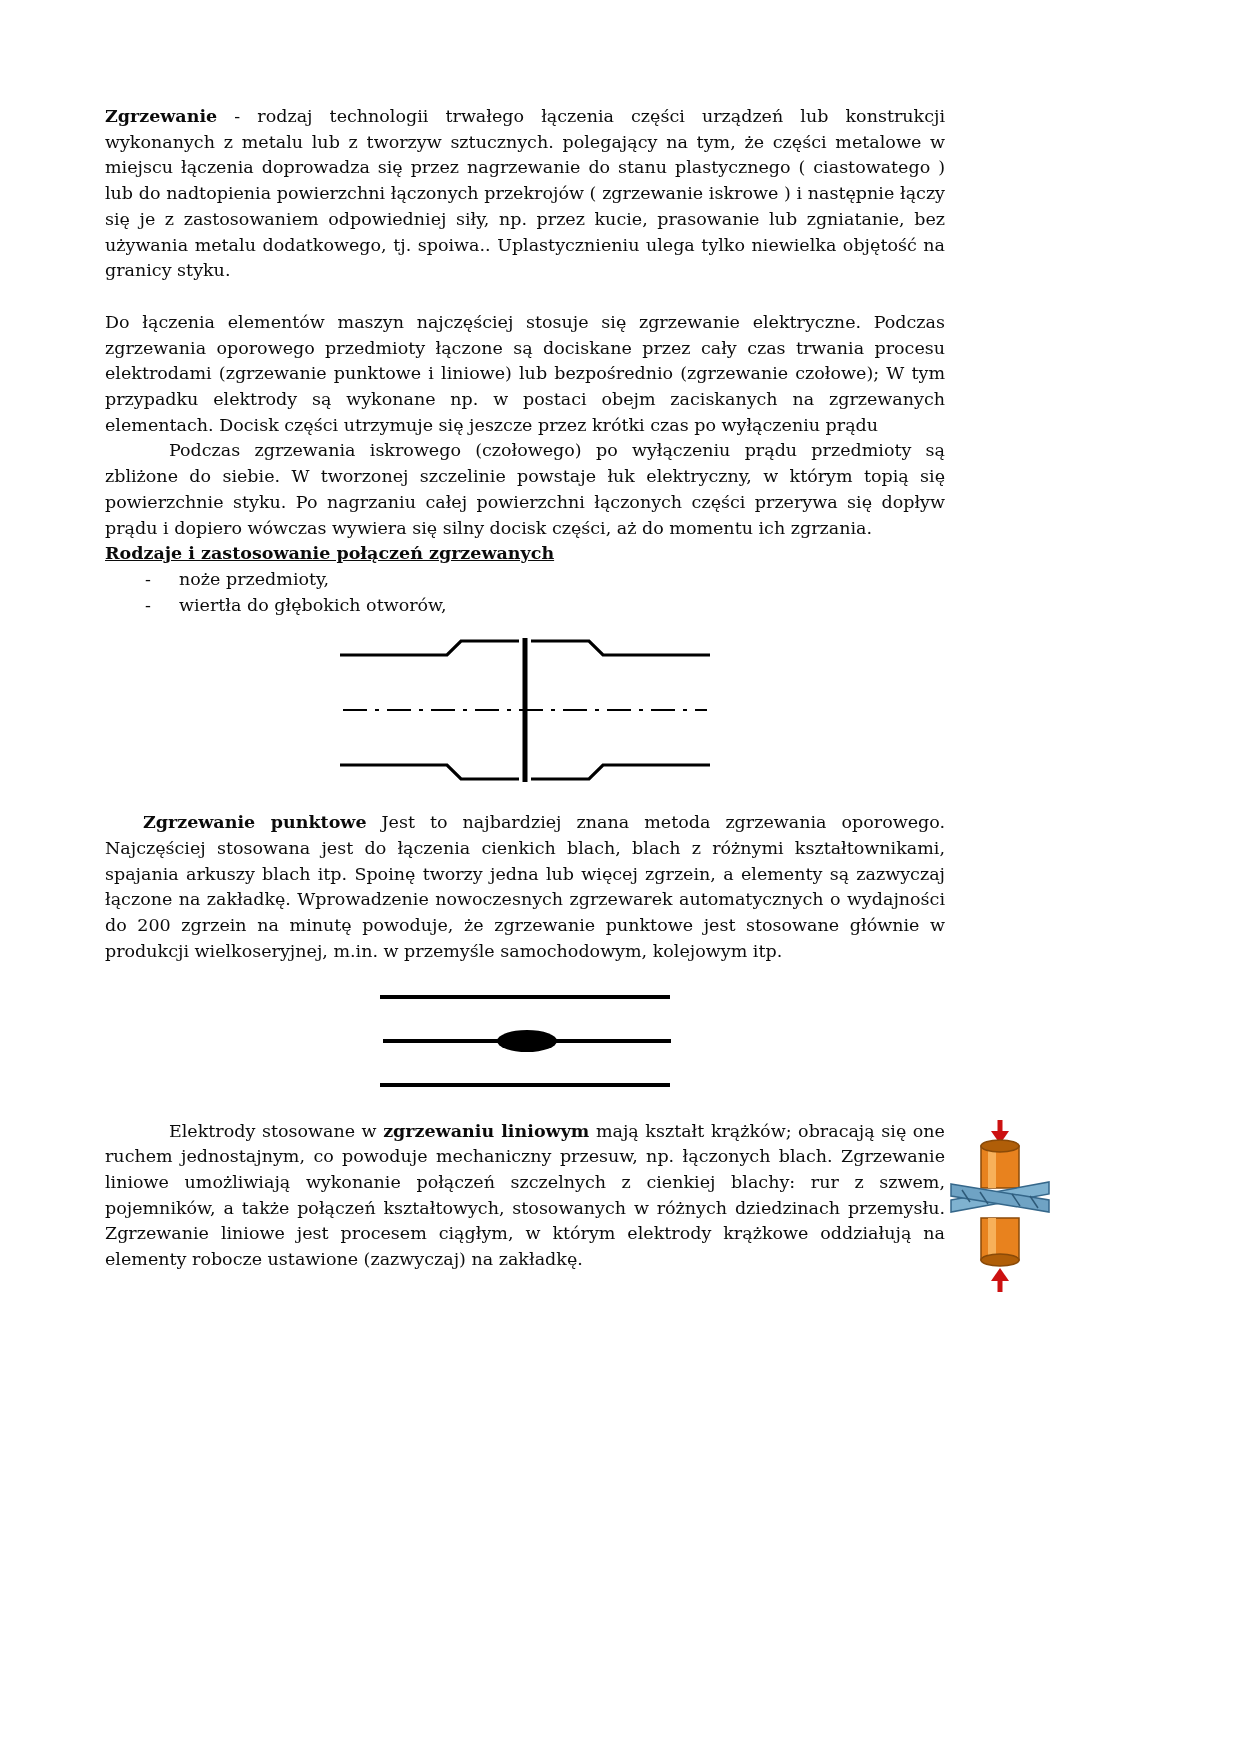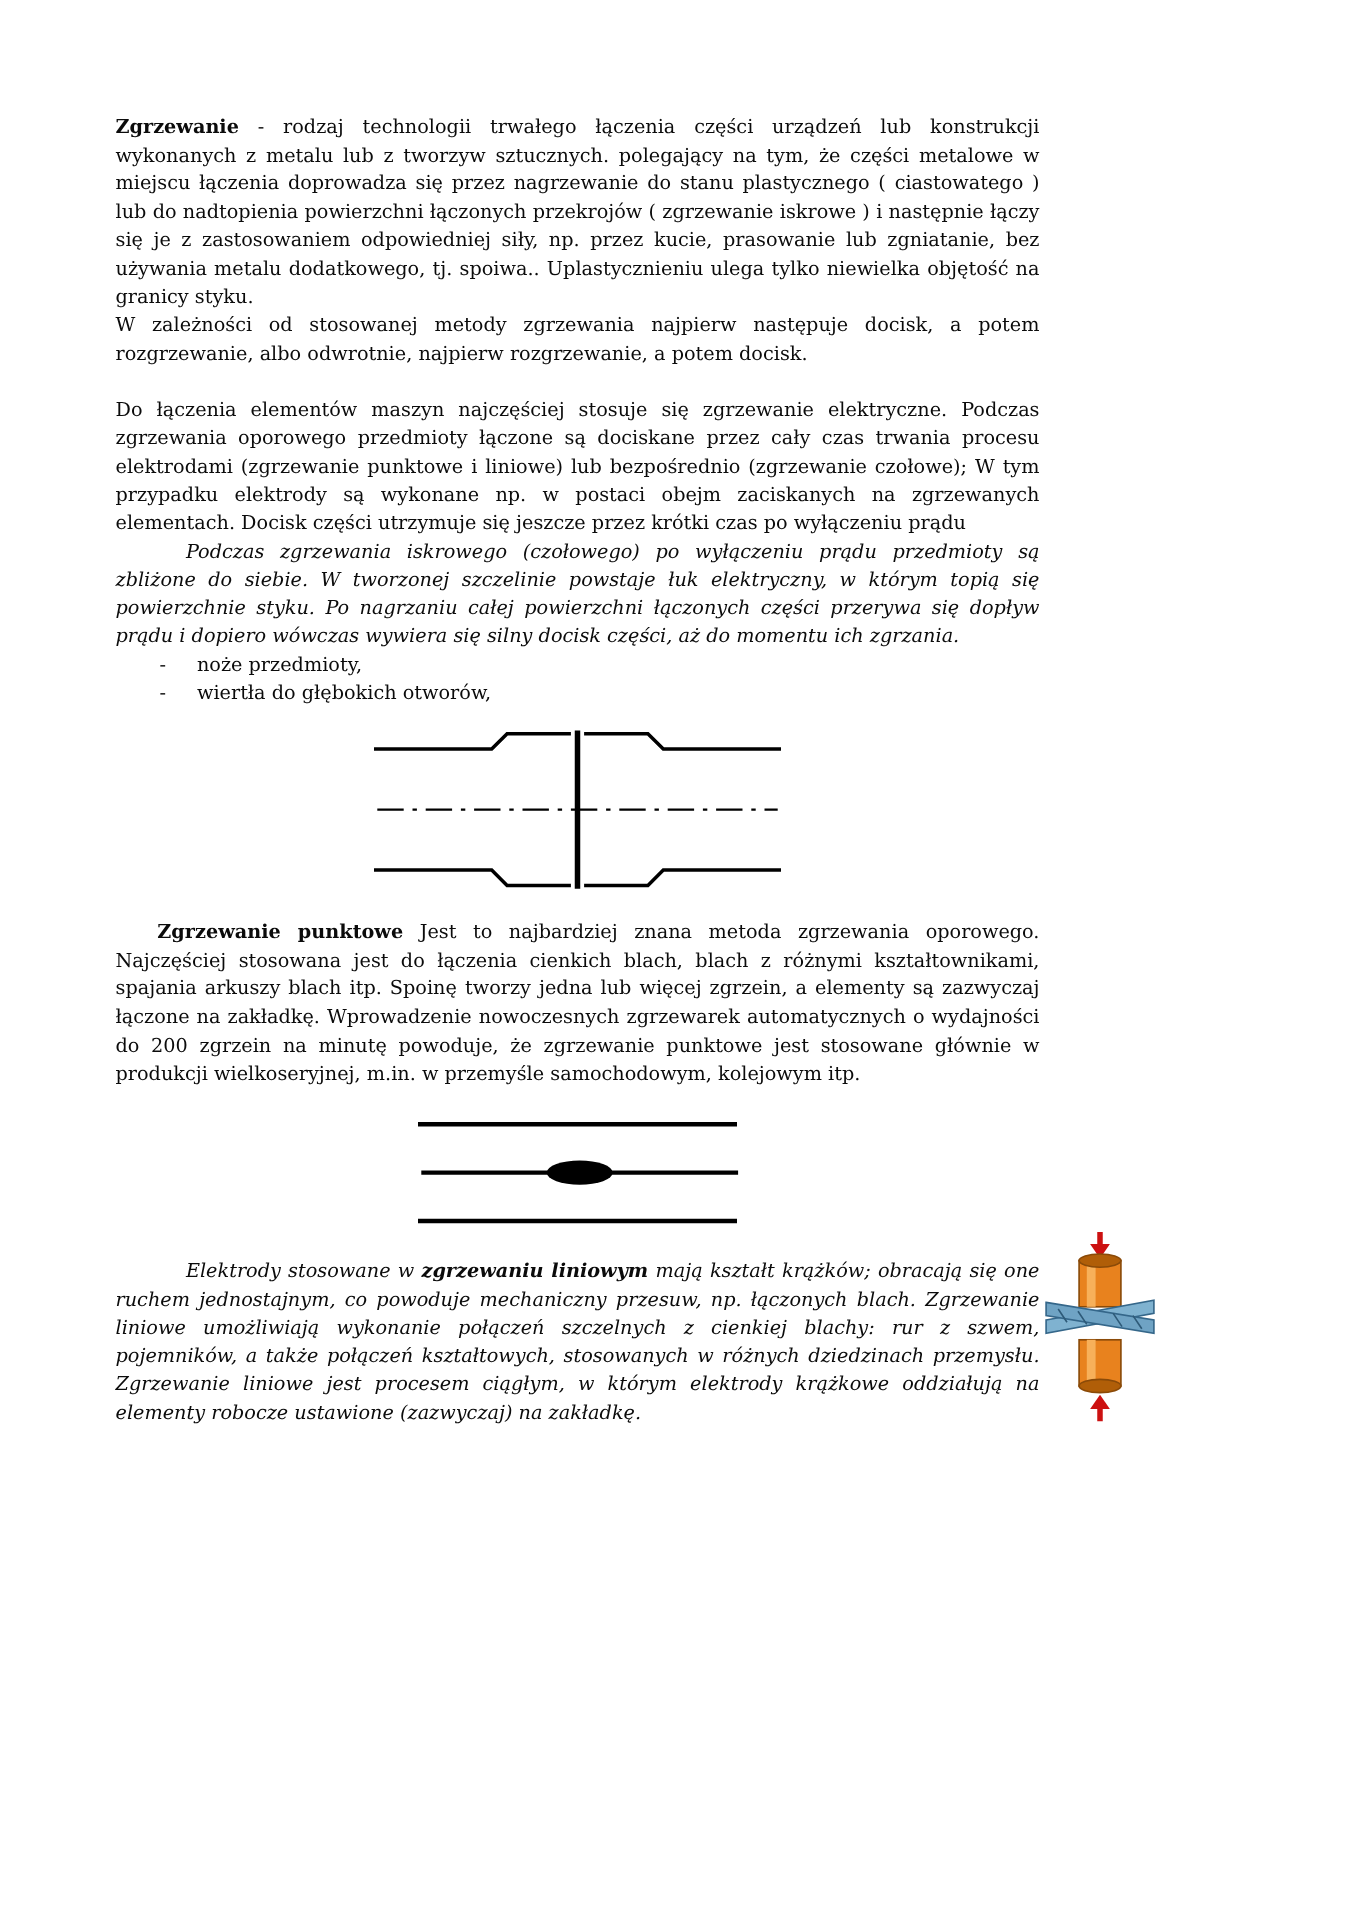--- a/index.html
+++ b/index.html
@@ -18,21 +18,21 @@
     top:104px;
     width:840px;
   }
   p {
     margin:0;
     font-size:17.5px;
     line-height:25.7px;
     text-align:justify;
   }
   .spacer { height:26px; }
-  .indent    { text-indent:64px;font-style:italic; }
+  .indent    { text-indent:64px; }
   .indent-sm { text-indent:38px; }
   .heading {
     font-weight:bold;
     text-decoration:underline;
   }
   b { font-weight:bold; }
   .bullet {
     display:flex;
     font-size:17.5px;
     line-height:25.7px;
@@ -57,29 +57,29 @@
   }
 </style>
 </head>
 <body>
 
 <div class="page">
   <div class="content">
 
     <p><b>Zgrzewanie</b><span> - rodzaj technologii trwałego łączenia części urządzeń lub konstrukcji wykonanych z metalu lub z tworzyw sztucznych. polegający na tym, że części metalowe w miejscu łączenia doprowadza się przez nagrzewanie do stanu plastycznego ( ciastowatego ) lub do nadtopienia powierzchni łączonych przekrojów ( zgrzewanie iskrowe ) i następnie łączy się je z zastosowaniem odpowiedniej siły, np. przez kucie, prasowanie lub zgniatanie, bez używania metalu dodatkowego, tj. spoiwa.. Uplastycznieniu ulega tylko niewielka objętość na granicy styku.</span></p>
 
-    <p>W zależności od stosowanej metody zgrzewania najpierw następuje docisk, a potem rozgrzewanie, albo odwrotnie, najpierw rozgrzewanie, a potem docisk.</p>
 
     <div class="spacer"></div>
 
     <p>Do łączenia elementów maszyn najczęściej stosuje się zgrzewanie elektryczne. Podczas zgrzewania oporowego przedmioty łączone są dociskane przez cały czas trwania procesu elektrodami (zgrzewanie punktowe i liniowe) lub bezpośrednio (zgrzewanie czołowe); W tym przypadku elektrody są wykonane np. w postaci obejm zaciskanych na zgrzewanych elementach. Docisk części utrzymuje się jeszcze przez krótki czas po wyłączeniu prądu</p>
 
     <p class="indent">Podczas zgrzewania iskrowego (czołowego) po wyłączeniu prądu przedmioty są zbliżone do siebie. W tworzonej szczelinie powstaje łuk elektryczny, w którym topią się powierzchnie styku. Po nagrzaniu całej powierzchni łączonych części przerywa się dopływ prądu i dopiero wówczas wywiera się silny docisk części, aż do momentu ich zgrzania.</p>
 
 
+    <p class="heading">Rodzaje i zastosowanie połączeń zgrzewanych</p>
 
 
     <div class="bullet">
       <span class="dash">-</span>
       <span>noże przedmioty,</span>
     </div>
     <div class="bullet">
       <span class="dash">-</span>
       <span>wiertła do głębokich otworów,</span>
     </div>

